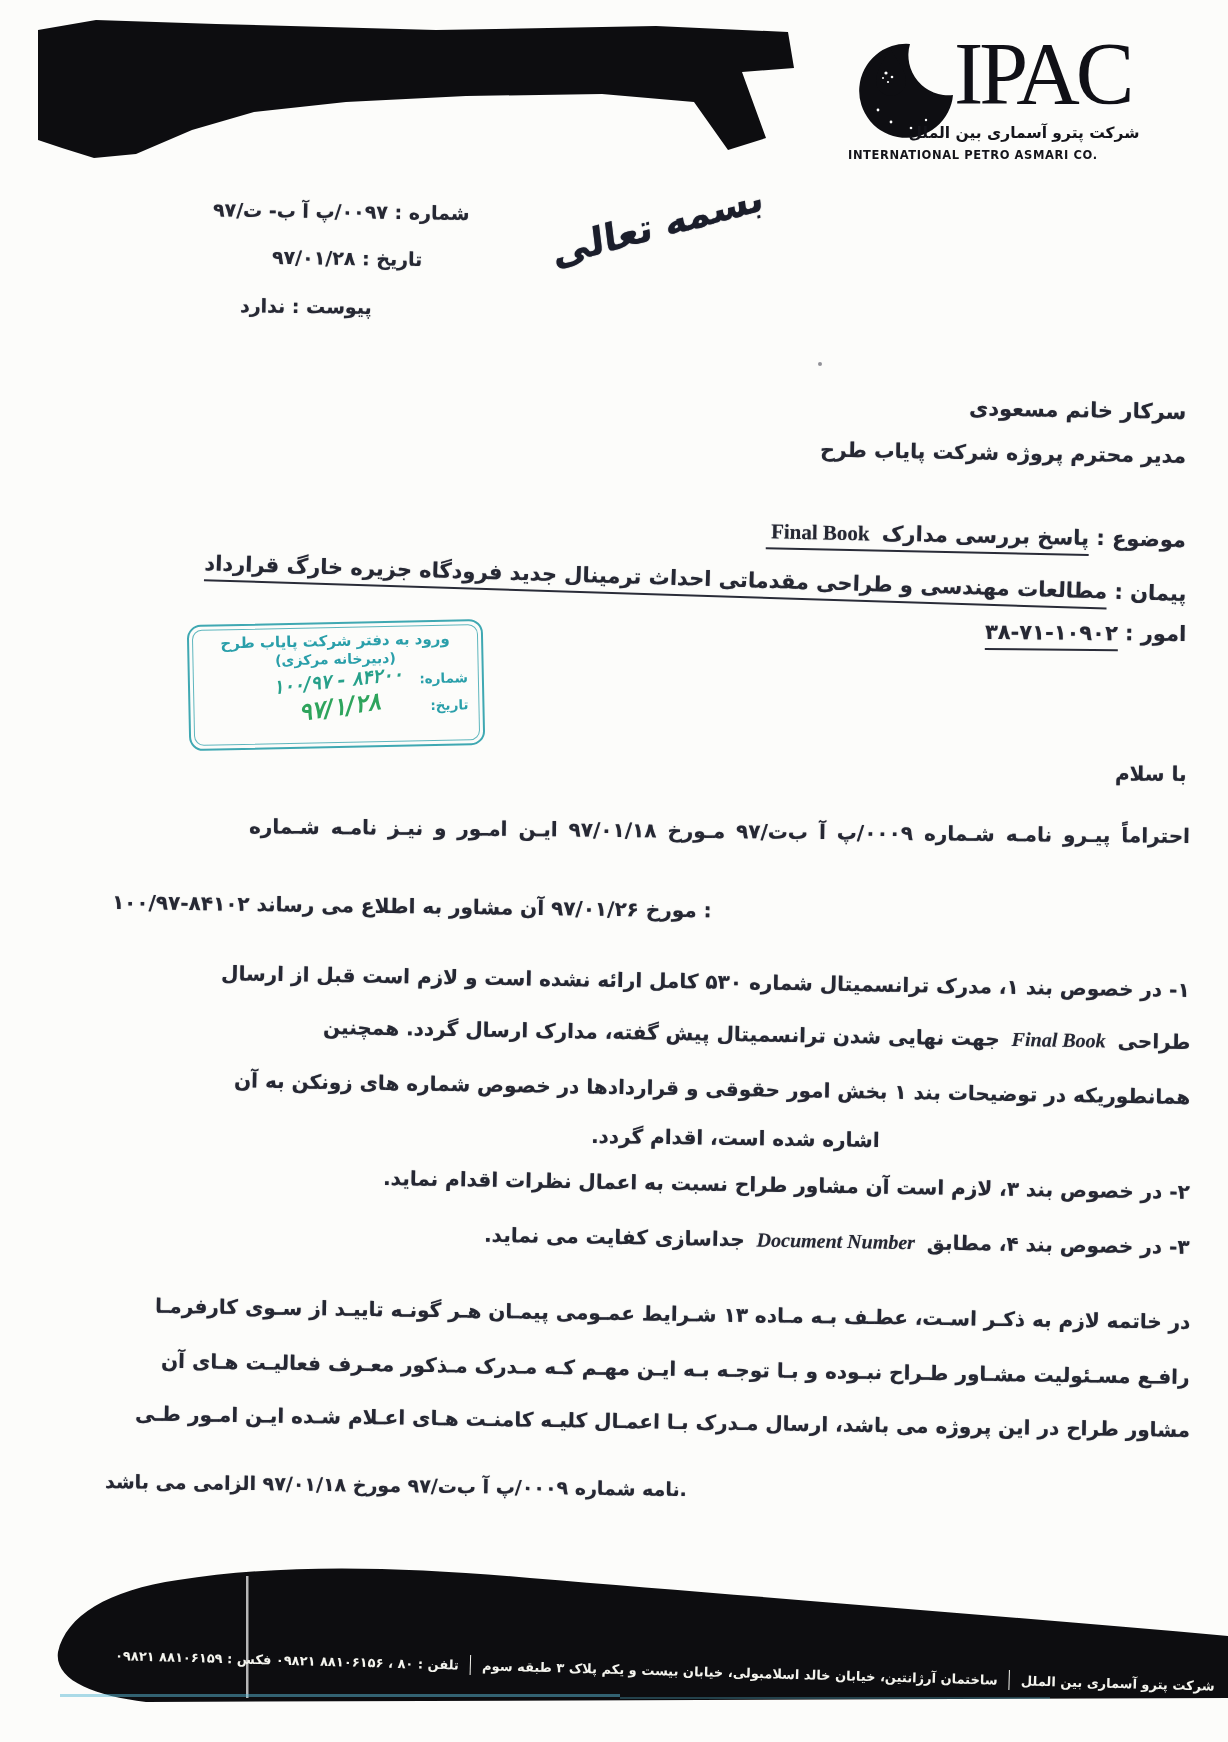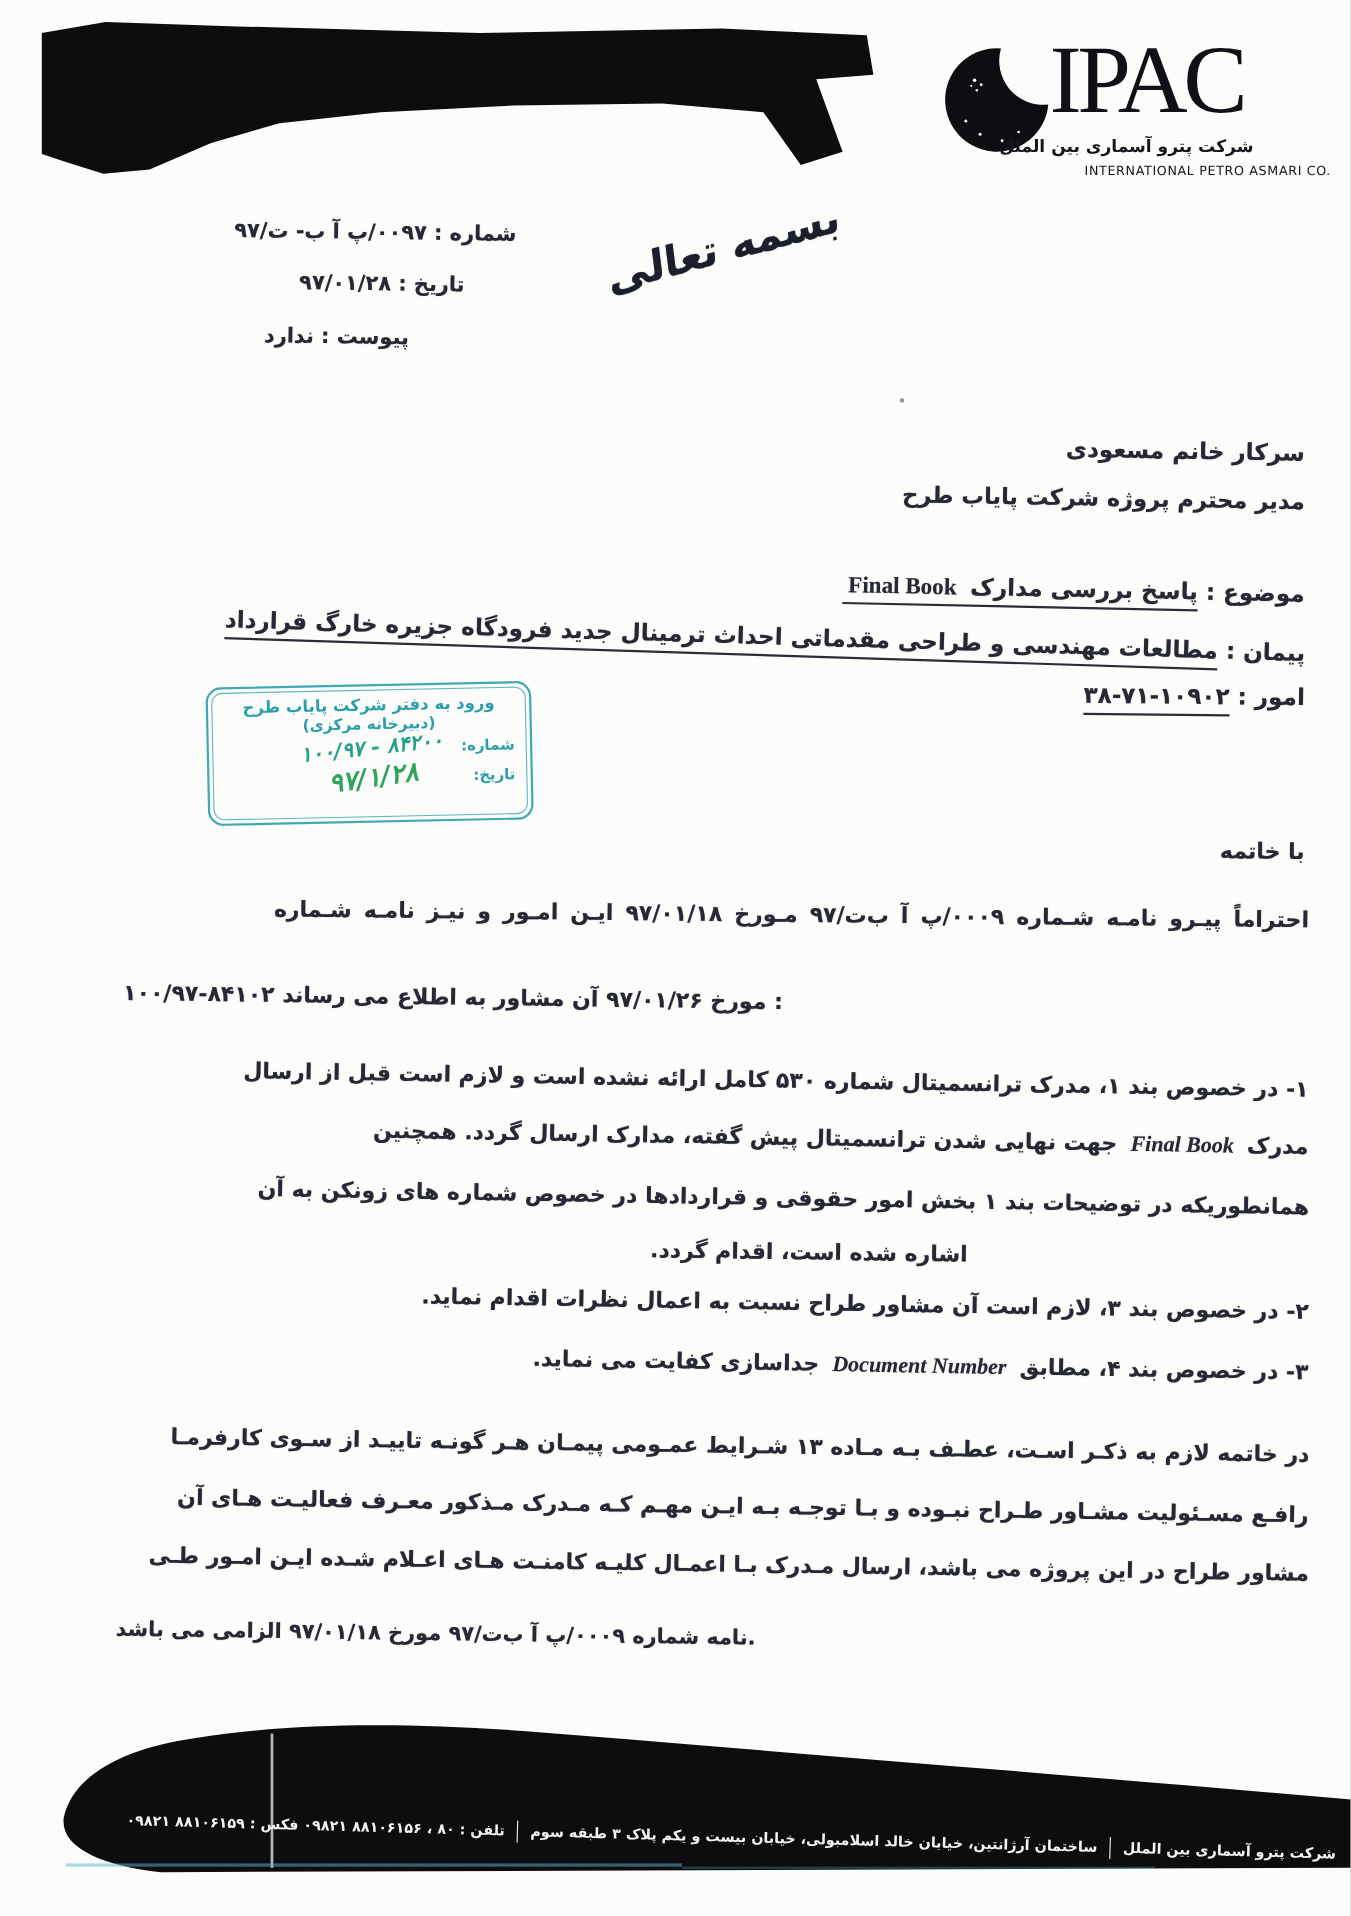--- a/index.html
+++ b/index.html
@@ -12,22 +12,22 @@
   .latin{font-family:"Liberation Serif",serif;margin:0 5px;}
   .ital{font-style:italic;}
   .ul{border-bottom:2px solid #2a2c38;padding-bottom:4px;}
   .wsp{word-spacing:4px;}
   
   #logo{position:absolute;left:848px;top:28px;width:352px;height:146px;}
   #logo .wordmark{position:absolute;left:106px;top:2px;font-family:"Liberation Serif",serif;
         font-size:88px;line-height:1;letter-spacing:-4px;color:#101016;font-weight:400;}
   #logo .fa-name{position:absolute;left:0;top:96px;width:352px;text-align:center;direction:rtl;
         font-size:15.5px;font-weight:700;letter-spacing:.5px;color:#15151b;}
-  #logo .en-name{position:absolute;left:10px;top:120px;width:352px;text-align:right;
-        font-size:11.5px;font-weight:400;letter-spacing:.6px;color:#15151b;}
+  #logo .en-name{position:absolute;left:0;top:120px;width:352px;text-align:left;
+        font-size:11.5px;font-weight:700;letter-spacing:.6px;color:#15151b;}
   
   #bismillah{position:absolute;left:548px;top:203px;width:220px;text-align:center;direction:rtl;
         font-size:38px;font-weight:700;color:#1b1e2b;letter-spacing:-2px;
         transform:rotate(-15deg) skewX(-8deg);text-shadow:0 0 1px rgba(20,22,45,.6);}
   
   #stamp{position:absolute;left:188px;top:622px;width:292px;height:122px;
         border:2px solid rgba(42,159,170,.9);border-radius:14px;transform:rotate(-1.2deg);
         background:rgba(255,255,255,0);}
   #stamp .inner{margin:3px;height:calc(100% - 6px);border:1.5px solid rgba(42,159,170,.75);
         border-radius:10px;direction:rtl;padding:4px 10px 0;box-sizing:border-box;}
@@ -109,28 +109,28 @@
         <span class="lbl">شماره:</span>
         <span class="hand num" dir="ltr">۱۰۰/۹۷ - ۸۴۲۰۰</span>
       </div>
       <div class="row">
         <span class="lbl">تاریخ:</span>
         <span class="hand date" dir="ltr">۹۷/۱/۲۸</span>
       </div>
     </div>
   </div>
 
-  <div class="line" style="top:762px;right:42px;--rot:.6deg">با خاتمه</div>
+  <div class="line" style="top:762px;right:42px;--rot:.6deg">با سلام</div>
 
   <div class="line wsp" style="top:824px;right:38px;--rot:.6deg">احتراماً پیـرو نامـه شـماره ۰۰۰۹/پ آ ب‌ت/۹۷ مـورخ ۹۷/۰۱/۱۸ ایـن امـور و نیـز نامـه شـماره</div>
   <div class="line ltr" dir="ltr" style="top:890px;left:112px;--rot:.8deg">۱۰۰/۹۷-۸۴۱۰۲ مورخ ۹۷/۰۱/۲۶ آن مشاور به اطلاع می رساند :</div>
 
   <div class="line" style="top:978px;right:38px;--rot:1deg">۱- در خصوص بند ۱، مدرک ترانسمیتال شماره ۵۳۰ کامل ارائه نشده است و لازم است قبل از ارسال</div>
   <div class="line" style="top:1030px;right:38px;--rot:1deg">
-    <span>مدرک</span>
+    <span>طراحی</span>
     <span class="latin ital">Final Book</span>
     <span>جهت نهایی شدن ترانسمیتال پیش گفته، مدارک ارسال گردد. همچنین</span>
   </div>
   <div class="line" style="top:1085px;right:38px;--rot:1deg">همانطوریکه در توضیحات بند ۱ بخش امور حقوقی و قراردادها در خصوص شماره های زونکن به آن</div>
   <div class="line" style="top:1128px;right:348px;--rot:.8deg">اشاره شده است، اقدام گردد.</div>
 
   <div class="line" style="top:1180px;right:38px;--rot:1deg">۲- در خصوص بند ۳، لازم است آن مشاور طراح نسبت به اعمال نظرات اقدام نماید.</div>
 
   <div class="line" style="top:1235px;right:38px;--rot:1deg">
     <span>۳- در خصوص بند ۴، مطابق</span>

